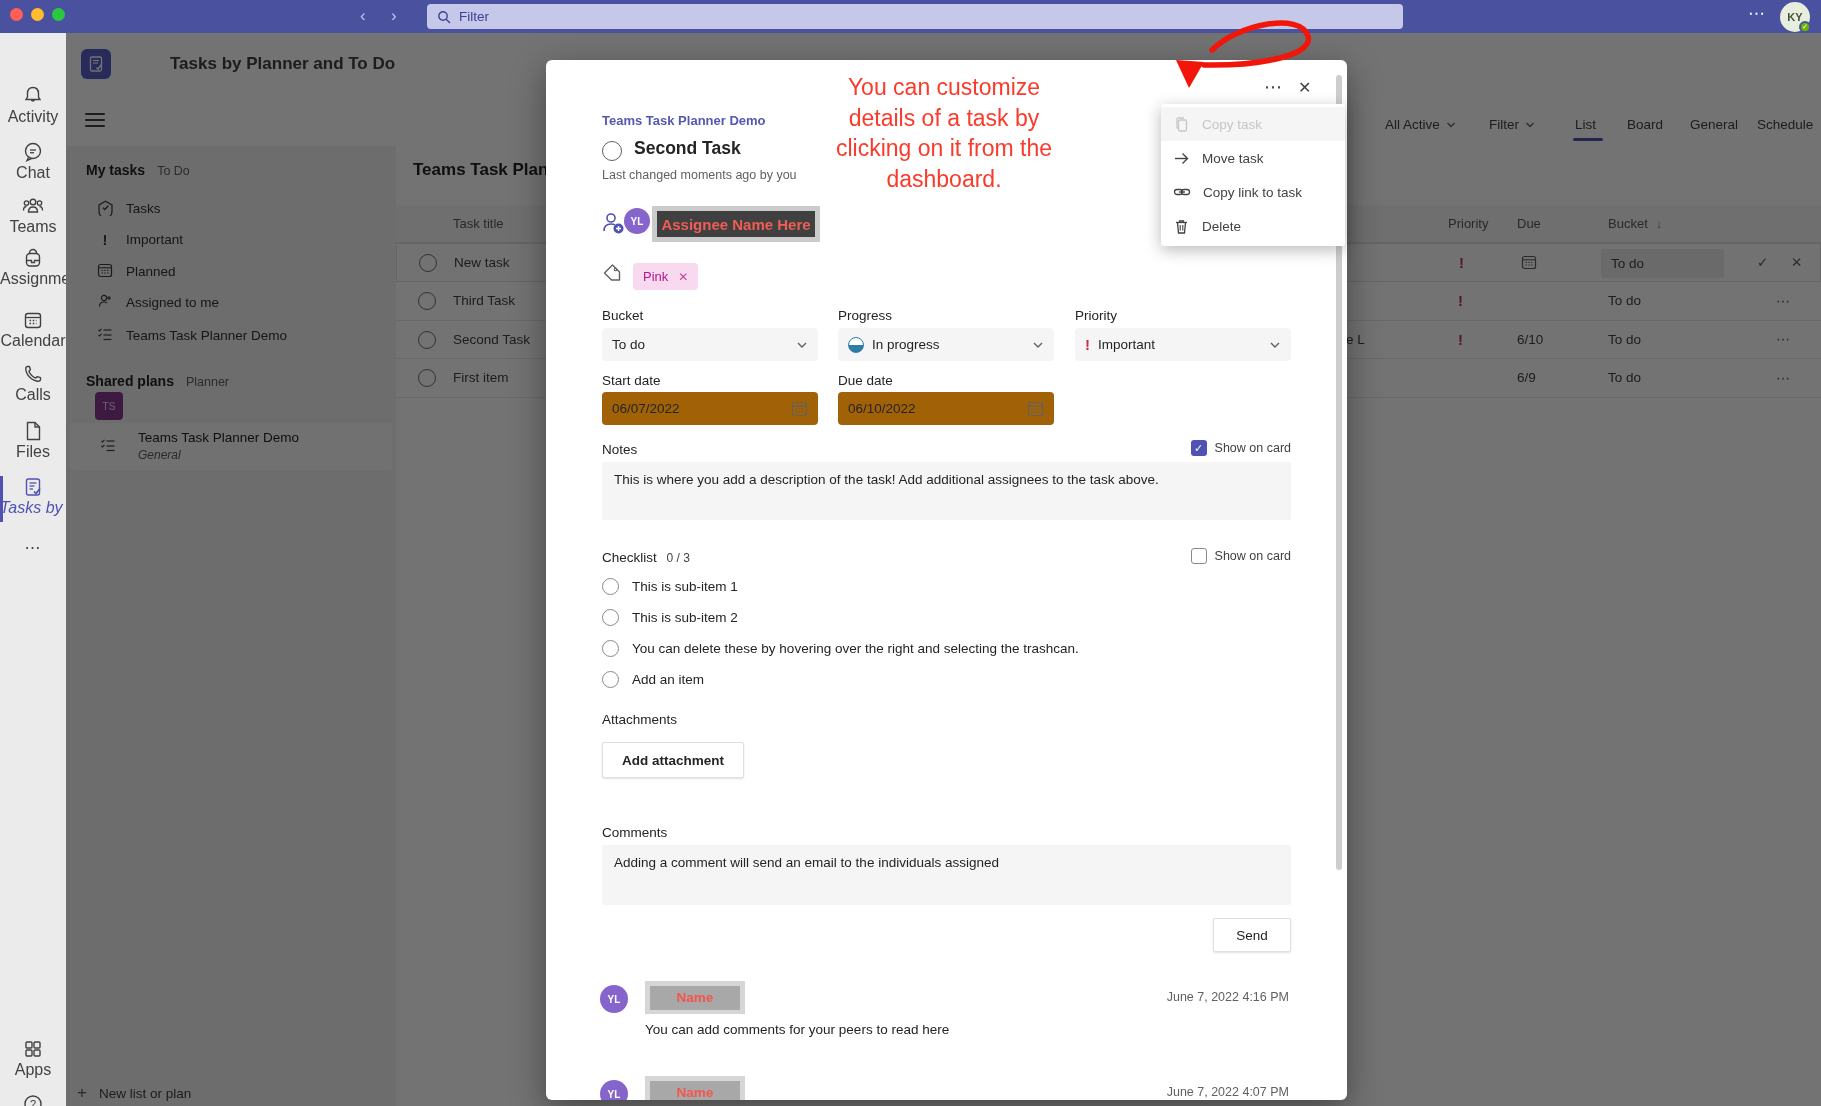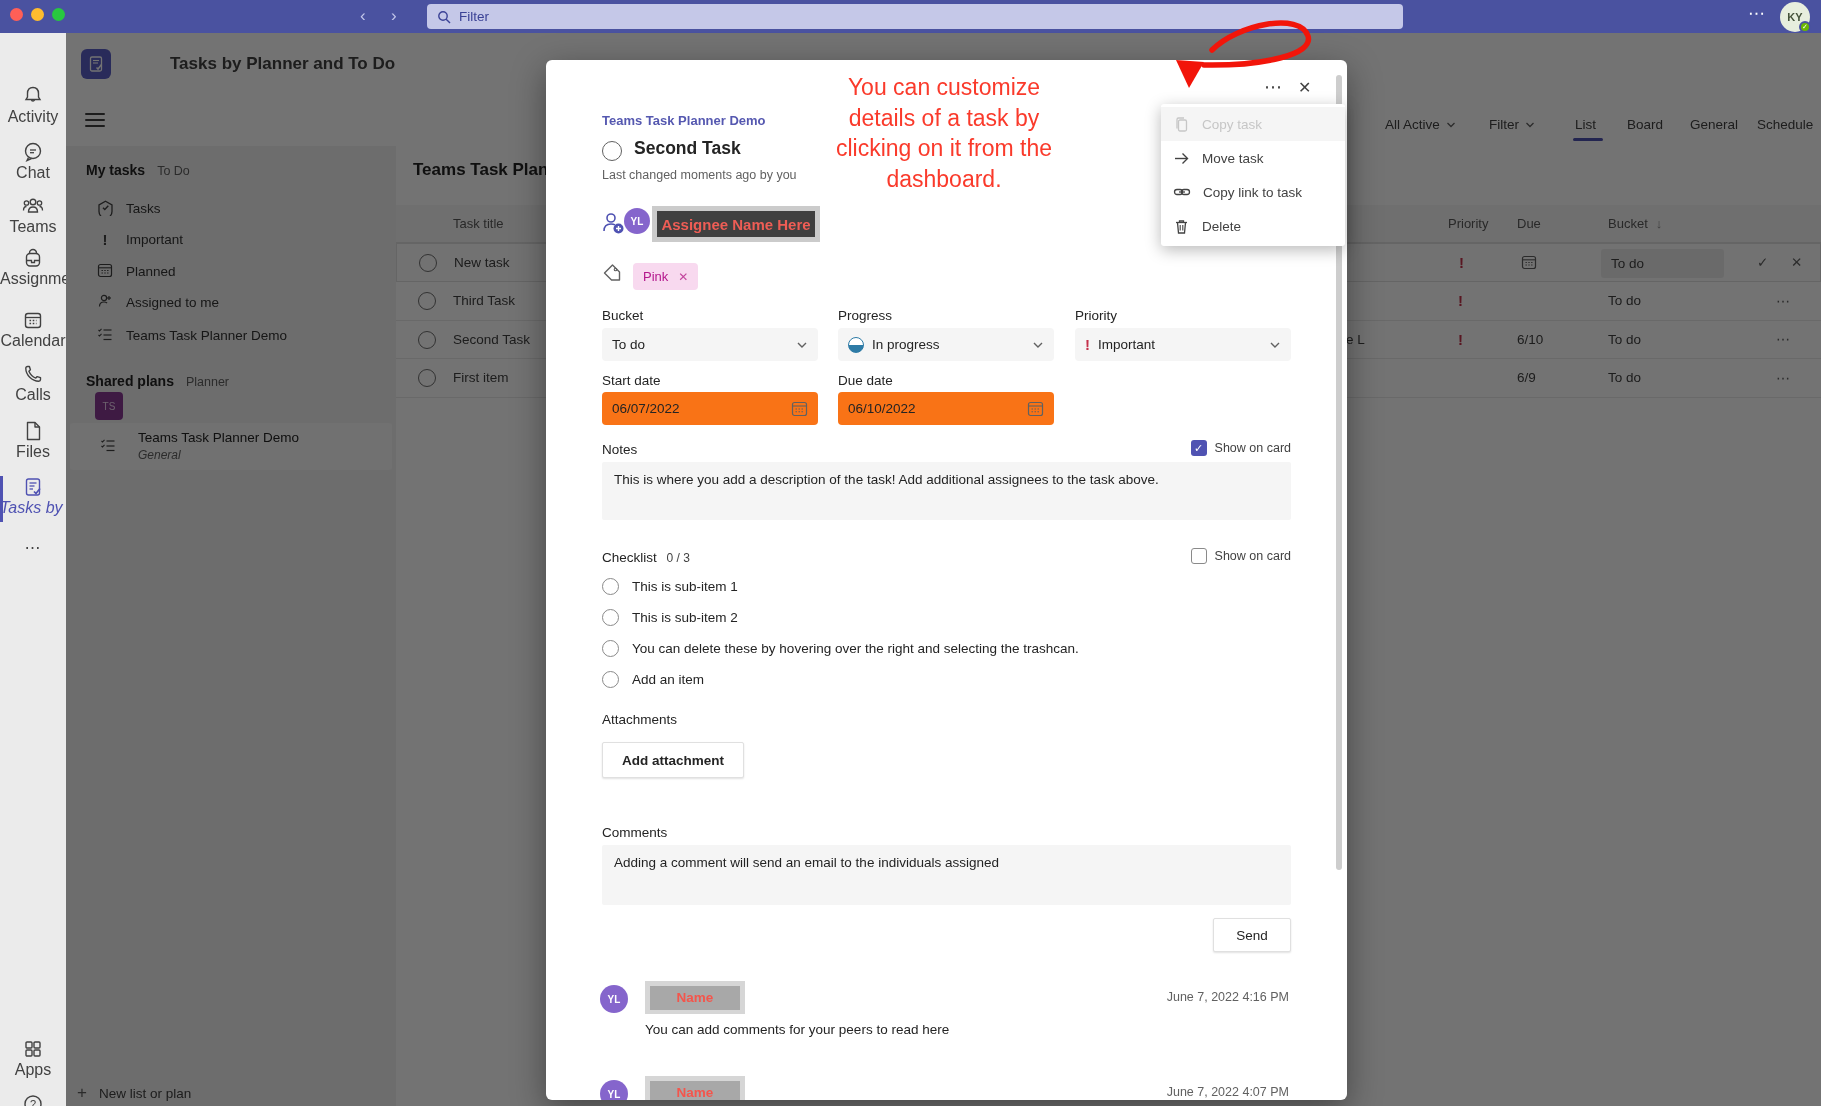--- a/index.html
+++ b/index.html
@@ -71,21 +71,21 @@
   .dlg-meta { position:absolute; left:56px; top:108px; font-size:12.5px; color:#616161; }
   .yl-avatar { border-radius:50%; background:#8565cc; color:#fff; font-weight:bold; display:flex; align-items:center; justify-content:center; }
   .redact-outer { background:#cbcbcb; display:flex; align-items:center; justify-content:center; }
   .redact-inner { background:#404040; color:#ef5d55; font-weight:bold; display:flex; align-items:center; justify-content:center; }
   .tag-pill { position:absolute; left:87px; top:203px; height:27px; background:#f8d9ef; border-radius:4px; display:flex; align-items:center; gap:10px; padding:0 10px; color:#b4178c; font-size:13px; }
   .tag-pill .x { color:#c2459d; cursor:pointer; font-size:12px; }
   .flabel { position:absolute; font-size:13.5px; color:#242424; }
   .select { position:absolute; width:216px; height:33px; background:#f5f5f5; border-radius:4px; display:flex; align-items:center; padding:0 10px; gap:8px; cursor:pointer; }
   .select .chev { margin-left:auto; }
   .halfcirc { width:16px; height:16px; border-radius:50%; border:1.5px solid #2e7ba6; background:linear-gradient(to top, #2e7ba6 50%, #fff 50%); }
-  .datein { position:absolute; width:216px; height:33px; background:#f97316; border-radius:4px; display:flex; align-items:center; padding:0 10px; cursor:text; }
+  .datein { position:absolute; width:216px; height:33px; background:#a16207; border-radius:4px; display:flex; align-items:center; padding:0 10px; cursor:text; }
   .datein svg { margin-left:auto; }
   .soc { position:absolute; display:flex; align-items:center; gap:8px; font-size:12.5px; color:#424242; }
   .cb-on { width:16px; height:16px; background:#4f52b2; border-radius:3px; color:#fff; font-size:11px; line-height:16px; text-align:center; }
   .cb-off { width:16px; height:16px; border:1.5px solid #8a8a8a; border-radius:3px; background:#fff; }
   .notesbox, .commentbox { position:absolute; left:56px; width:689px; background:#f5f5f5; border-radius:2px; padding:10px 12px; color:#242424; }
   .chk-item { position:absolute; left:56px; display:flex; align-items:center; gap:13px; cursor:pointer; }
   .chk-circ { width:17px; height:17px; border:1.5px solid #8a8a8a; border-radius:50%; flex:none; }
   .btn { background:#fff; border:1px solid #e0e0e0; box-shadow:0 1px 2px rgba(0,0,0,.12); border-radius:2px; font-weight:bold; font-size:13.5px; color:#242424; display:flex; align-items:center; justify-content:center; cursor:pointer; }
   .timestamp { position:absolute; font-size:12.5px; color:#616161; }
   .dlg-top-btn { position:absolute; color:#424242; cursor:pointer; }

